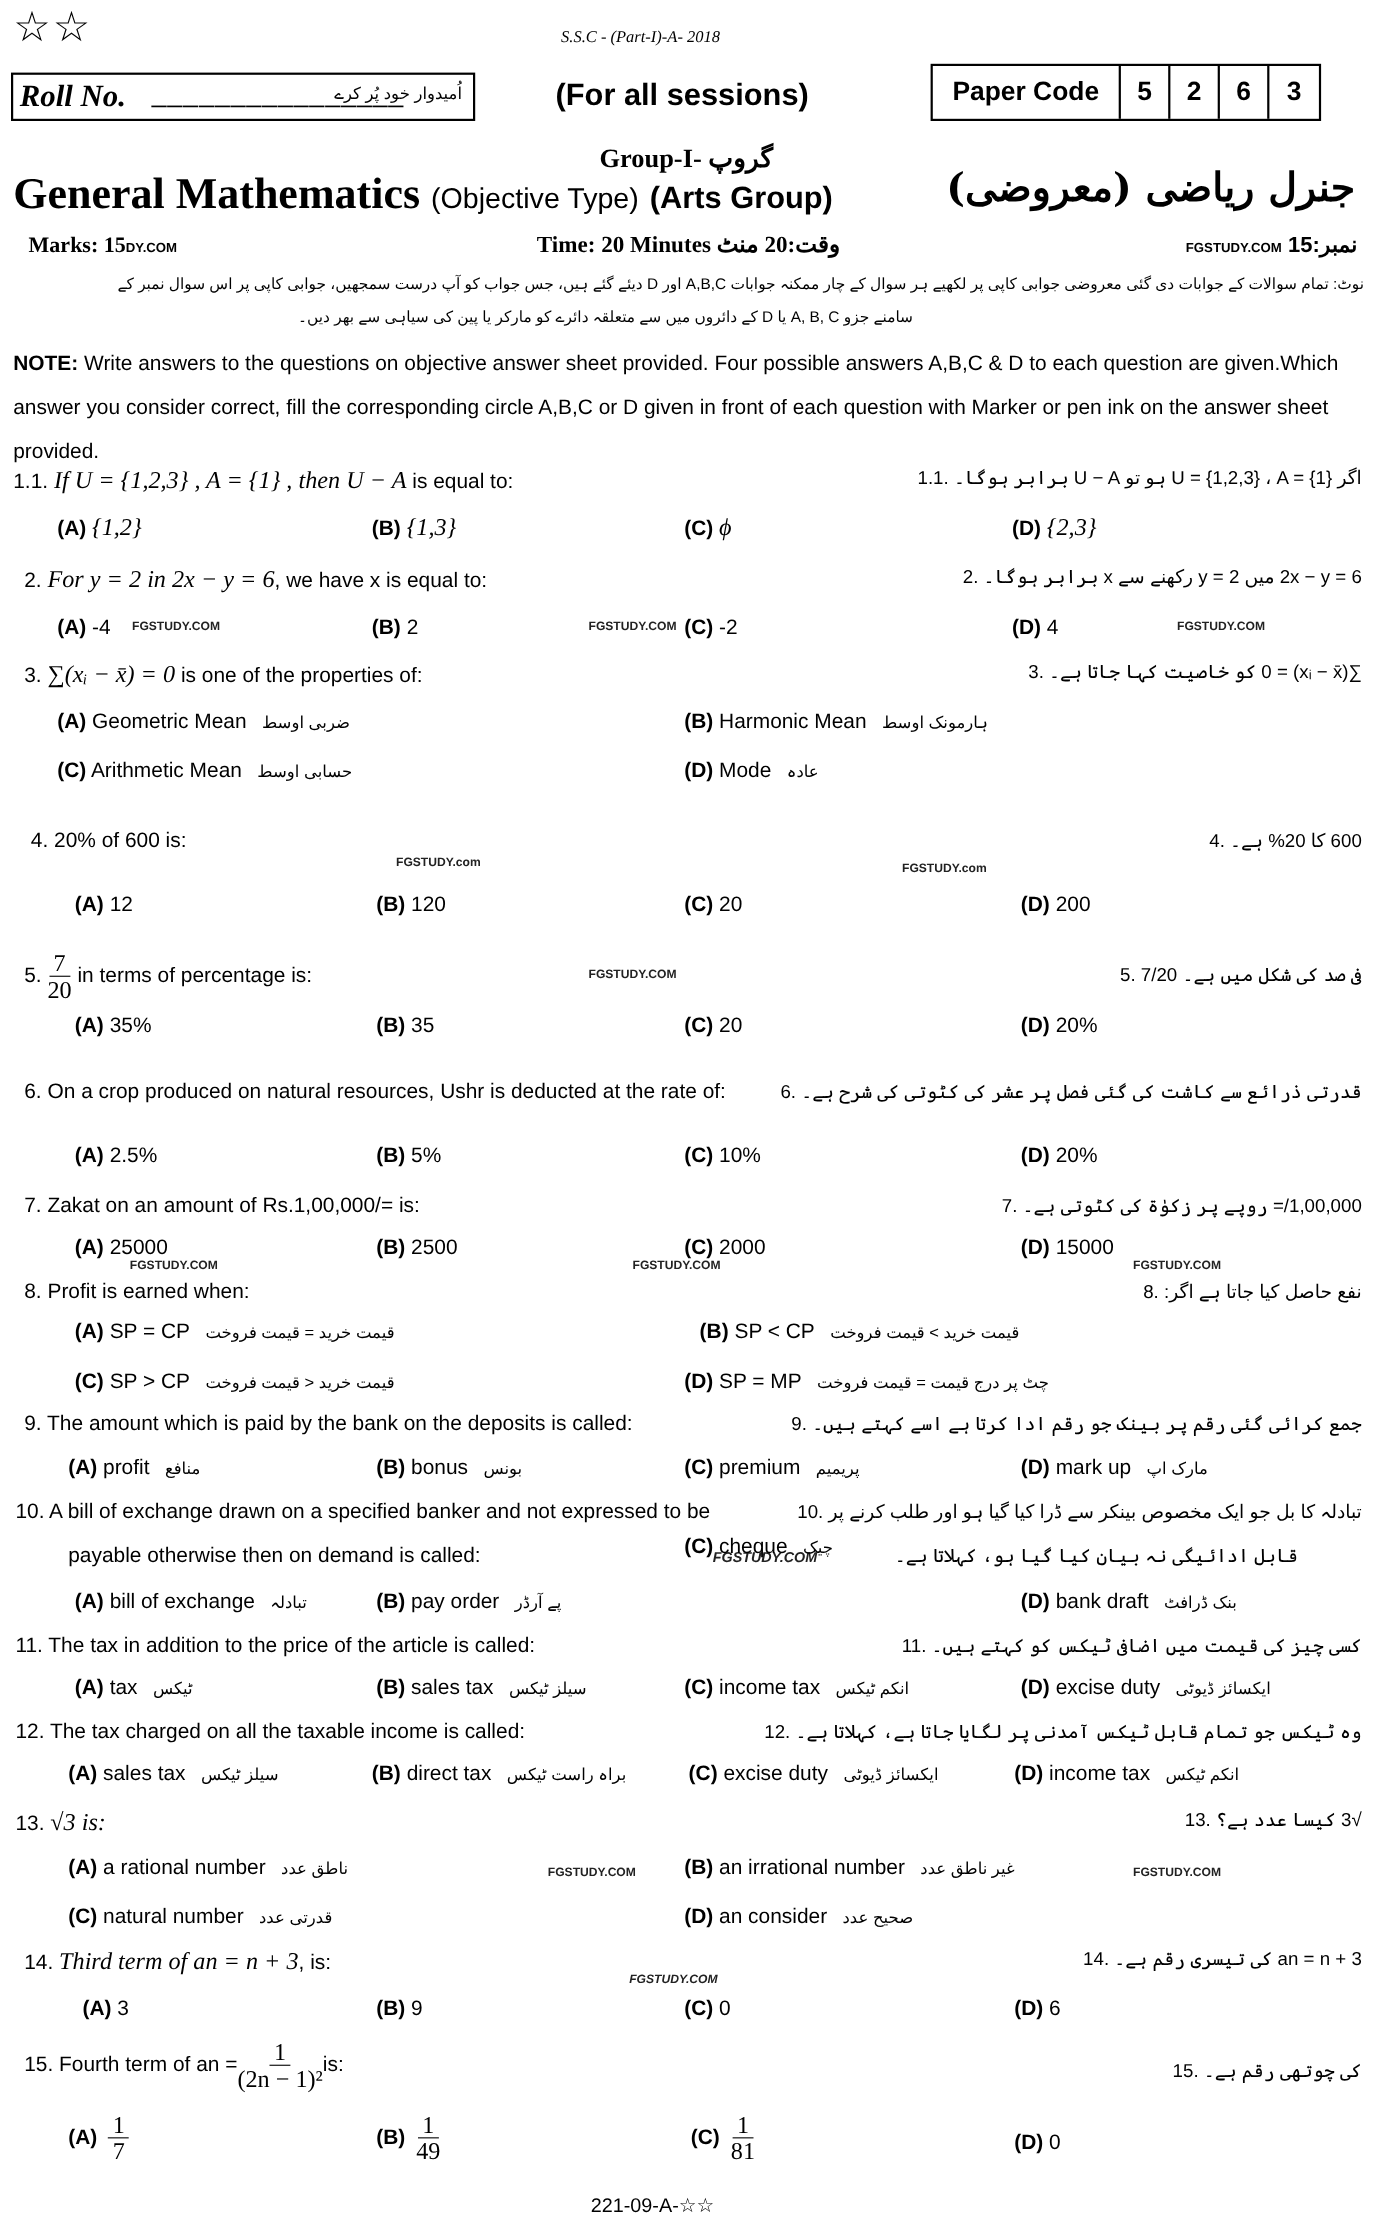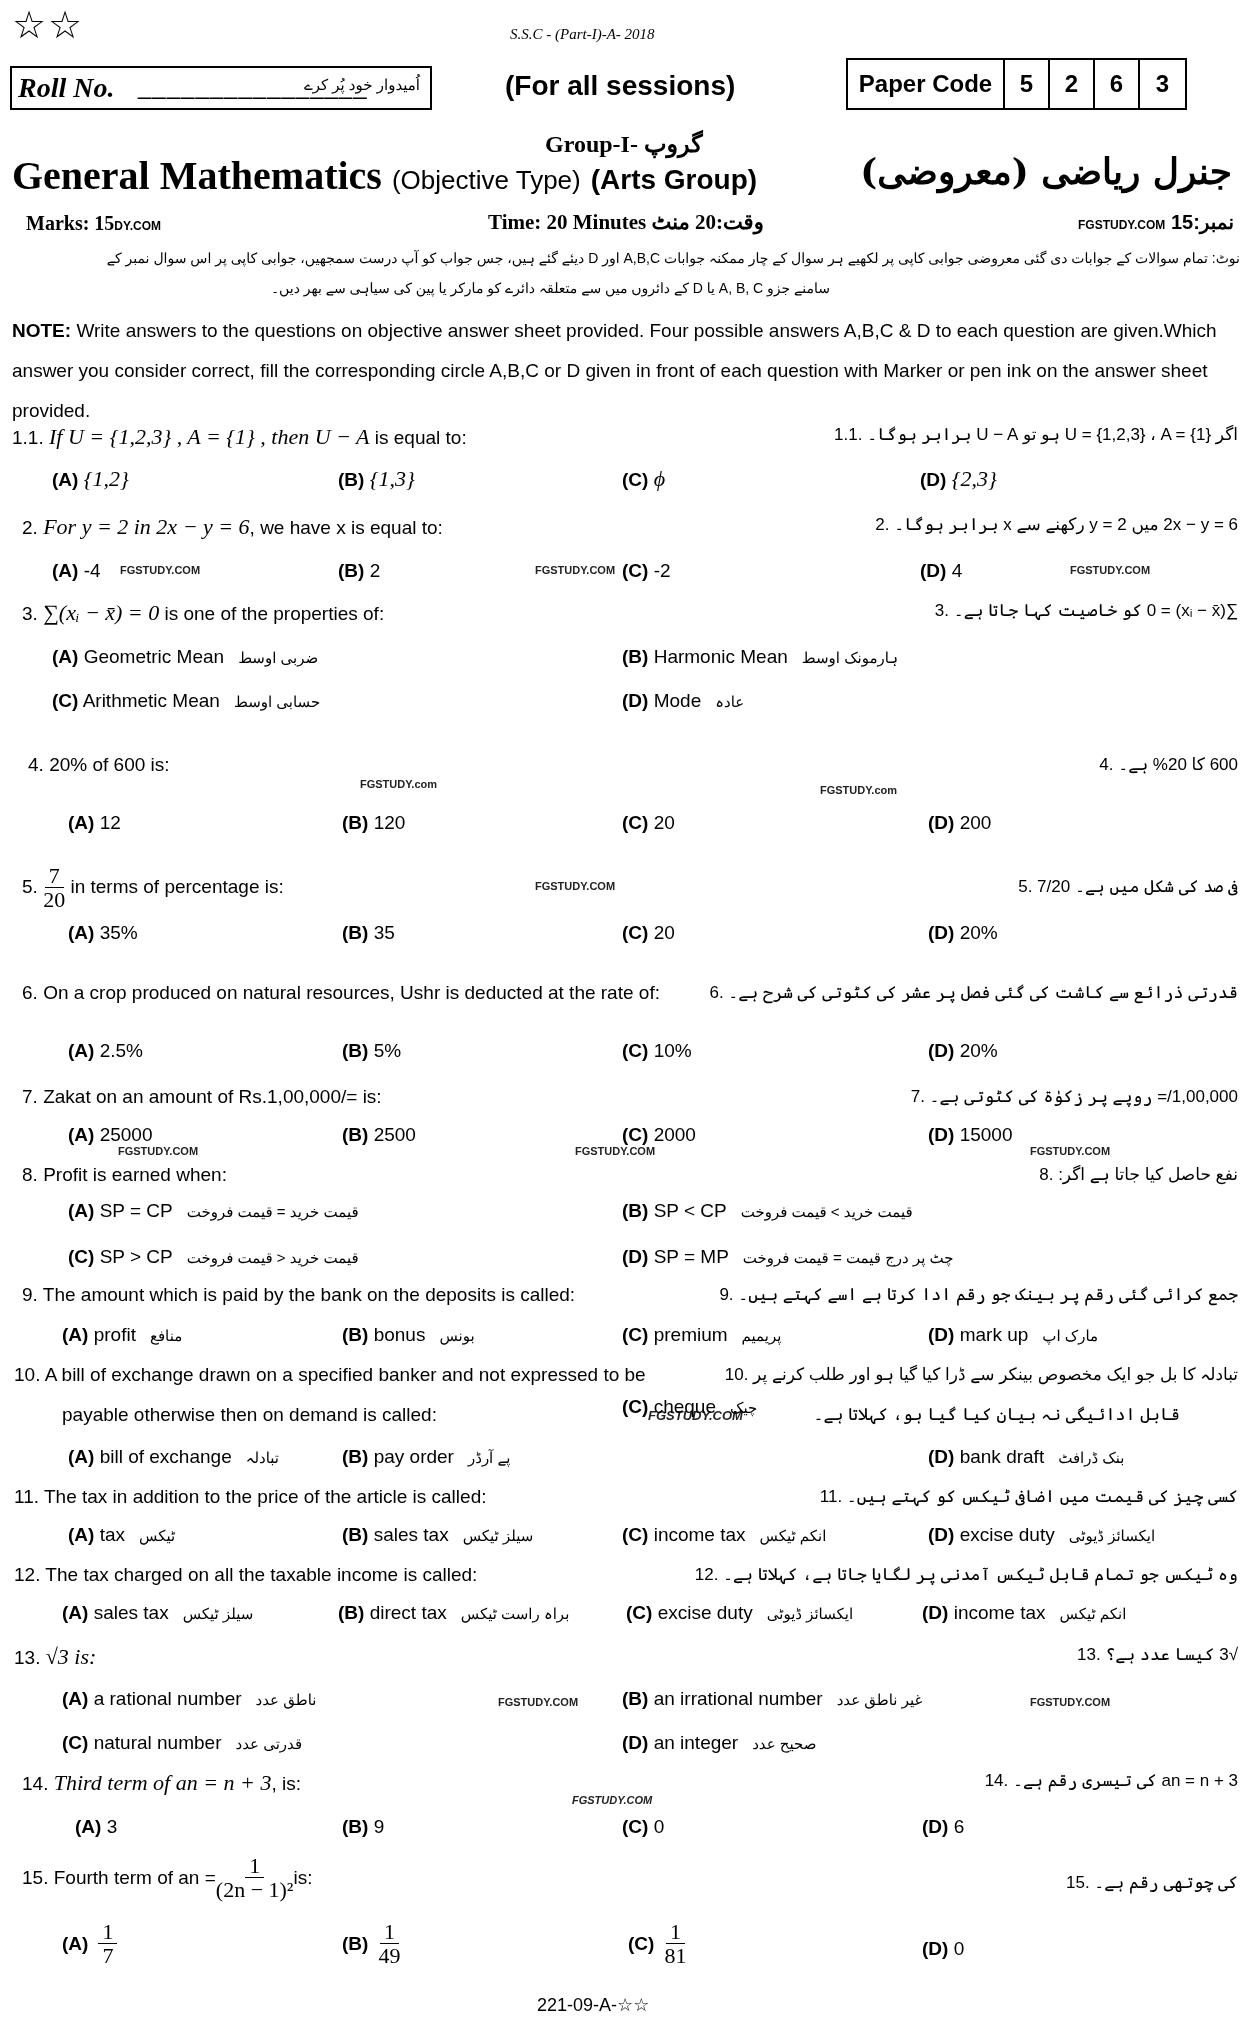--- a/index.html
+++ b/index.html
@@ -9,21 +9,21 @@
   .stars { left: 12px; top: 6px; font-size: 38px; letter-spacing: 2px; line-height: 1; }
   .ssc { left: 510px; top: 26px; font-size: 15px; font-style: italic; font-family: "Liberation Serif", serif; }
   .rollbox { left: 10px; top: 66px; width: 422px; height: 44px; border: 2px solid #000; }
   .rollbox .lbl { position: absolute; left: 6px; top: 4px; font-size: 28px; font-style: italic; font-weight: bold; font-family: "Liberation Serif", serif; }
   .rollbox .line { position: absolute; left: 126px; top: 4px; font-size: 24px; letter-spacing: 1px; }
   .rollbox .urdu { position: absolute; right: 10px; top: 8px; font-size: 15px; direction: rtl; }
   .sessions { left: 505px; top: 70px; font-size: 28px; font-weight: bold; }
   .pcode { left: 846px; top: 58px; height: 52px; display: flex; border: 2px solid #000; }
   .pcode div { border-right: 2px solid #000; display: flex; align-items: center; justify-content: center; font-size: 24px; font-weight: bold; }
   .pcode div:last-child { border-right: none; }
-  .pcode .pc-label { width: 157px; text-align: right; }
+  .pcode .pc-label { width: 171px; text-align: right; }
   .pcode .pc-digit { width: 45px; }
   .group { left: 545px; top: 130px; font-size: 24px; font-weight: bold; font-family: "Liberation Serif", serif; }
   .title { left: 12px; top: 152px; font-size: 40px; font-weight: bold; font-family: "Liberation Serif", serif; }
   .title .sub { font-family: "Liberation Sans", sans-serif; font-weight: normal; font-size: 26px; }
   .title .arts { font-family: "Liberation Sans", sans-serif; font-weight: bold; font-size: 28px; }
   .urdu-title { right: 18px; top: 150px; font-size: 36px; font-weight: bold; direction: rtl; font-family: "DejaVu Serif", serif; }
   .marks { left: 14px; top: 212px; font-size: 20px; font-weight: bold; font-family: "Liberation Serif", serif; margin-left: 12px; }
   .wm { font-size: 12px; font-weight: bold; font-family: "Liberation Sans", sans-serif; }
   .time { left: 488px; top: 210px; font-size: 21px; font-weight: bold; font-family: "Liberation Serif", serif; }
   .urdu-marks { right: 16px; top: 210px; font-size: 20px; font-weight: bold; direction: rtl; }
@@ -162,21 +162,21 @@
 <div class="abs opt" style="left:928px;top:1124px;"><b>(D)</b> <span>15000</span></div>
 <div class="abs small-wm" style="left:118px;top:1145px;">FGSTUDY.COM</div>
 <div class="abs small-wm" style="left:575px;top:1145px;">FGSTUDY.COM</div>
 <div class="abs small-wm" style="left:1030px;top:1145px;">FGSTUDY.COM</div>
 
 <div class="abs q" style="left:22px;top:1164px;">
   <span>8.</span> <span>Profit is earned when:</span>
 </div>
 <div class="abs qu" style="right:12px;top:1164px;">نفع حاصل کیا جاتا ہے اگر: .8</div>
 <div class="abs opt" style="left:68px;top:1200px;"><b>(A)</b> <span>SP = CP</span><span class="ur">قیمت خرید = قیمت فروخت</span></div>
-<div class="abs opt" style="left:622px;top:1200px;"><b>(B)</b> <span>SP &lt; CP</span><span class="ur">قیمت خرید &gt; قیمت فروخت</span></div>
+<div class="abs opt" style="left:636px;top:1200px;"><b>(B)</b> <span>SP &lt; CP</span><span class="ur">قیمت خرید &gt; قیمت فروخت</span></div>
 <div class="abs opt" style="left:68px;top:1246px;"><b>(C)</b> <span>SP &gt; CP</span><span class="ur">قیمت خرید &lt; قیمت فروخت</span></div>
 <div class="abs opt" style="left:622px;top:1246px;"><b>(D)</b> <span>SP = MP</span><span class="ur">چٹ پر درج قیمت = قیمت فروخت</span></div>
 
 <div class="abs q" style="left:22px;top:1284px;">
   <span>9.</span> <span>The amount which is paid by the bank on the deposits is called:</span>
 </div>
 <div class="abs qu" style="right:12px;top:1284px;">جمع کرائی گئی رقم پر بینک جو رقم ادا کرتا ہے اسے کہتے ہیں۔ .9</div>
 <div class="abs opt" style="left:62px;top:1324px;"><b>(A)</b> <span>profit</span><span class="ur">منافع</span></div>
 <div class="abs opt" style="left:342px;top:1324px;"><b>(B)</b> <span>bonus</span><span class="ur">بونس</span></div>
 <div class="abs opt" style="left:622px;top:1324px;"><b>(C)</b> <span>premium</span><span class="ur">پریمیم</span></div>
@@ -214,21 +214,21 @@
 
 <div class="abs q" style="left:14px;top:1644px;">
   <span>13.</span> <span class="math">√3 is:</span>
 </div>
 <div class="abs qu" style="right:12px;top:1644px;">√3 کیسا عدد ہے؟ .13</div>
 <div class="abs opt" style="left:62px;top:1688px;"><b>(A)</b> <span>a rational number</span><span class="ur">ناطق عدد</span></div>
 <div class="abs small-wm" style="left:498px;top:1696px;">FGSTUDY.COM</div>
 <div class="abs opt" style="left:622px;top:1688px;"><b>(B)</b> <span>an irrational number</span><span class="ur">غیر ناطق عدد</span></div>
 <div class="abs small-wm" style="left:1030px;top:1696px;">FGSTUDY.COM</div>
 <div class="abs opt" style="left:62px;top:1732px;"><b>(C)</b> <span>natural number</span><span class="ur">قدرتی عدد</span></div>
-<div class="abs opt" style="left:622px;top:1732px;"><b>(D)</b> <span>an integer</span><span class="ur">صحیح عدد</span></div>
+<div class="abs opt" style="left:622px;top:1732px;"><b>(D)</b> <span>an consider</span><span class="ur">صحیح عدد</span></div>
 
 <div class="abs q" style="left:22px;top:1770px;">
   <span>14.</span> <span class="math">Third term of an = n + 3</span><span>, is:</span>
 </div>
 <div class="abs small-wm" style="left:572px;top:1794px;font-style:italic;">FGSTUDY.COM</div>
 <div class="abs qu" style="right:12px;top:1770px;">an = n + 3 کی تیسری رقم ہے۔ .14</div>
 <div class="abs opt" style="left:62px;top:1816px;margin-left:13px;"><b>(A)</b> <span>3</span></div>
 <div class="abs opt" style="left:342px;top:1816px;"><b>(B)</b> <span>9</span></div>
 <div class="abs opt" style="left:622px;top:1816px;"><b>(C)</b> <span>0</span></div>
 <div class="abs opt" style="left:922px;top:1816px;"><b>(D)</b> <span>6</span></div>

